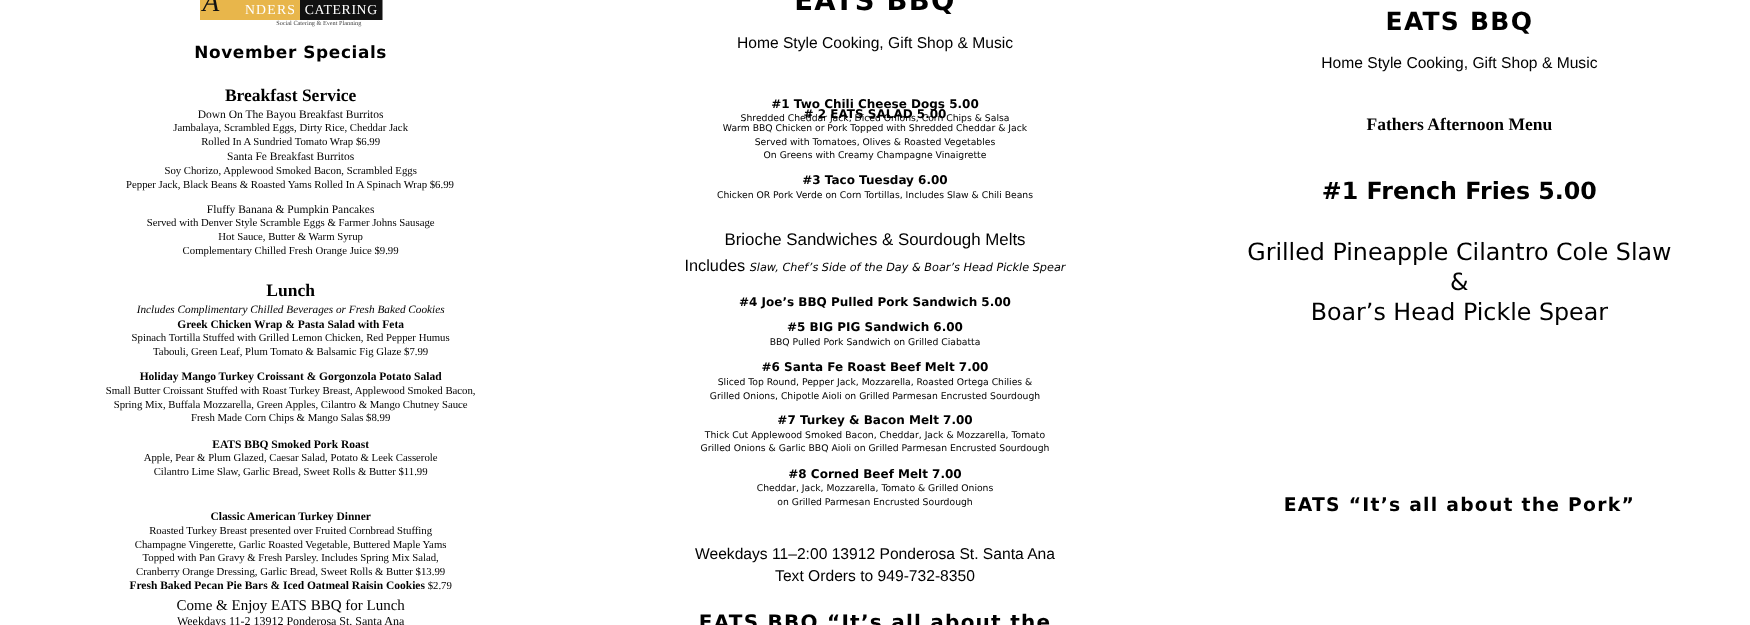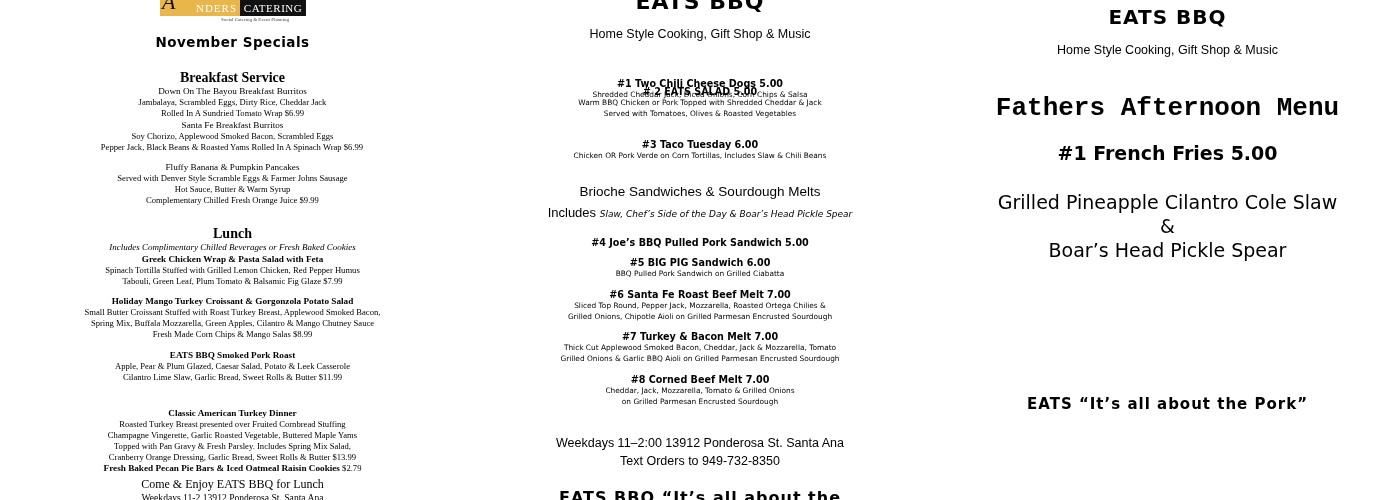--- a/index.html
+++ b/index.html
@@ -36,21 +36,21 @@
   .mid-sec { position: absolute; top: 184px; width: 320px; font-family: "Liberation Sans", sans-serif; font-size: 13.5px; }
   .mid-inc { position: absolute; top: 205px; left: -20px; width: 360px; font-family: "Liberation Sans", sans-serif; font-size: 13px; }
   .mid-inc i { font-family: "DejaVu Sans", sans-serif; font-size: 9px; }
   .mid-foot { position: absolute; width: 320px; font-family: "Liberation Sans", sans-serif; font-size: 12.5px; }
   .brand-bottom { position: absolute; top: 488px; width: 320px; font-size: 16px; }
 
   
   #right { left: 990px; width: 355px; }
   .brand-right { position: absolute; top: 5px; width: 355px; font-size: 20px; }
   .right-tag { position: absolute; top: 43px; width: 355px; font-family: "Liberation Sans", sans-serif; font-size: 12.5px; }
-  .right-title { position: absolute; top: 93px; width: 355px; font-family: Liberation Mono, monospace; font-weight: bold; font-size: 26px; }
+  .right-title { position: absolute; top: 93px; width: 355px; font-family: Liberation Serif, serif; font-weight: bold; font-size: 14px; }
   .right-item1 { position: absolute; top: 142px; width: 355px; font-family: "DejaVu Sans", sans-serif; font-weight: bold; font-size: 19px; }
   .right-item2 { position: absolute; top: 190px; width: 355px; font-family: "DejaVu Sans", sans-serif; font-size: 19px; line-height: 24px; }
   .right-item2 .t { font-weight: bold; font-size: 19.5px; }
   .right-slogan { position: absolute; top: 395px; left: 0; width: 355px; font-size: 15px; }
 </style>
 </head>
 <body>
 
 <div id="left" class="col">
   <div class="logo">
@@ -133,20 +133,21 @@
   <div class="mid-tag">Home Style Cooking, Gift Shop &amp; Music</div>
 
   <div class="mi" style="top:53px;margin-top:24px;">
     <div class="t">#1 Two Chili Cheese Dogs 5.00</div>
     <div class="d">Shredded Cheddar Jack, Diced Onions, Corn Chips &amp; Salsa</div>
   </div>
   <div class="mi" style="top:85px;">
     <div class="t"># 2 EATS SALAD 5.00</div>
     <div class="d">Warm BBQ Chicken or Pork Topped with Shredded Cheddar &amp; Jack</div>
     <div class="d">Served with Tomatoes, Olives &amp; Roasted Vegetables</div>
+    <div class="d">On Greens with Creamy Champagne Vinaigrette</div>
   </div>
   <div class="mi" style="top:138px;">
     <div class="t">#3 Taco Tuesday 6.00</div>
     <div class="d">Chicken OR Pork Verde on Corn Tortillas, Includes Slaw &amp; Chili Beans</div>
   </div>
 
   <div class="mid-sec">Brioche Sandwiches &amp; Sourdough Melts</div>
   <div class="mid-inc">
     <span>Includes</span>
     <i>Slaw, Chef’s Side of the Day &amp; Boar’s Head Pickle Spear</i>

